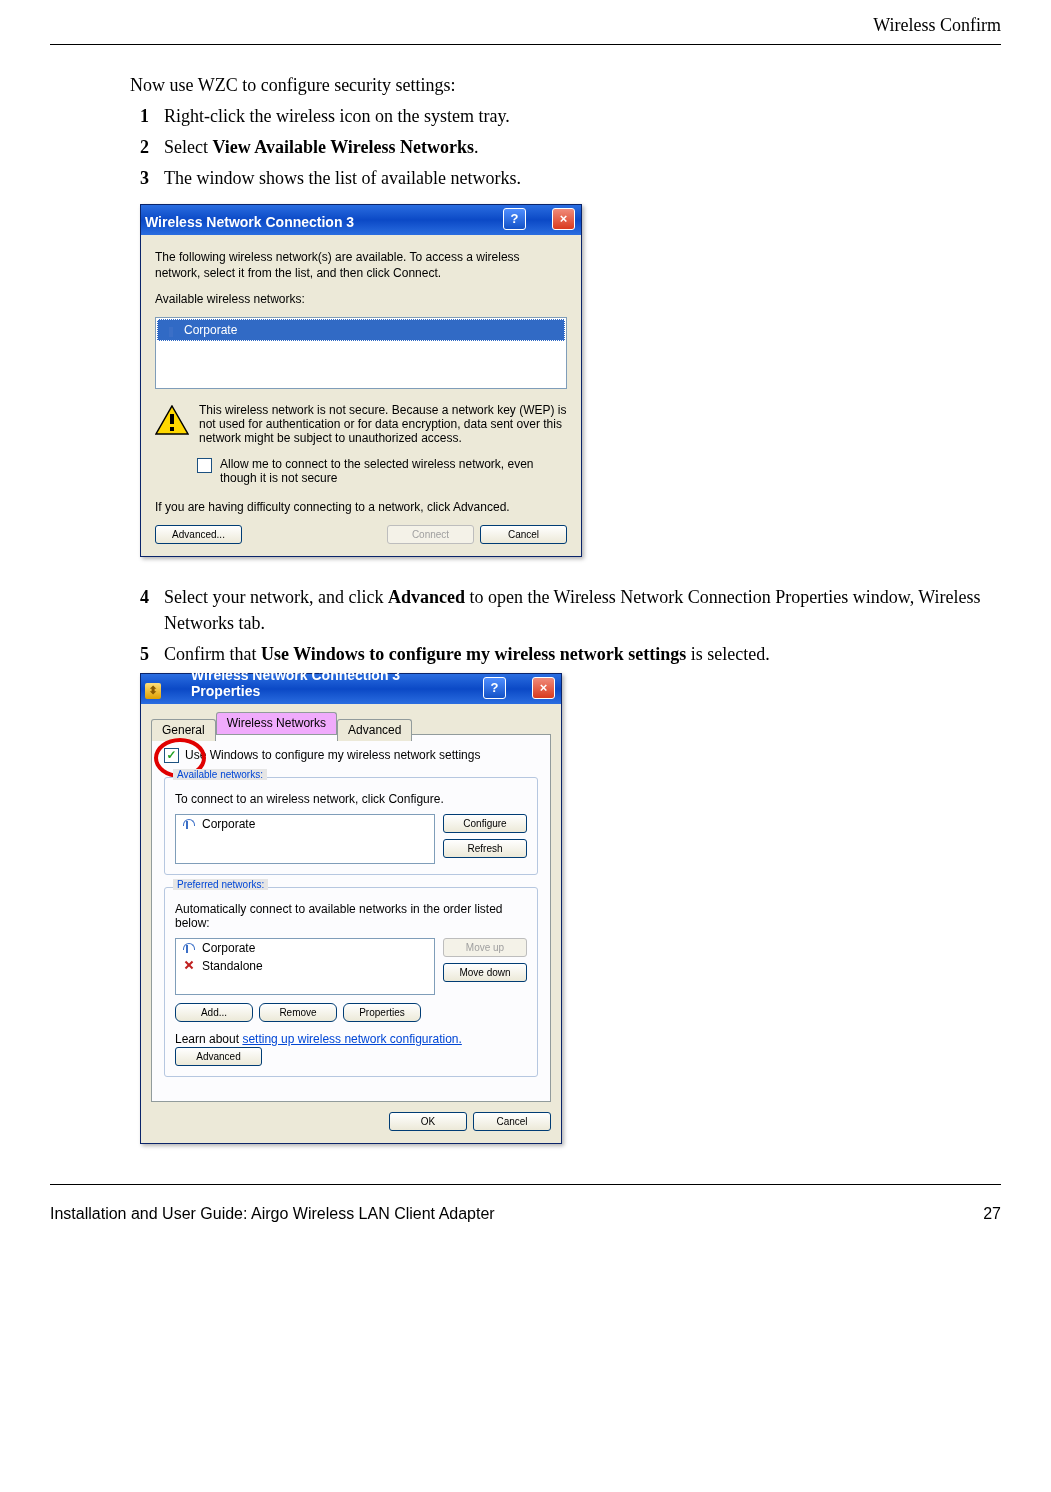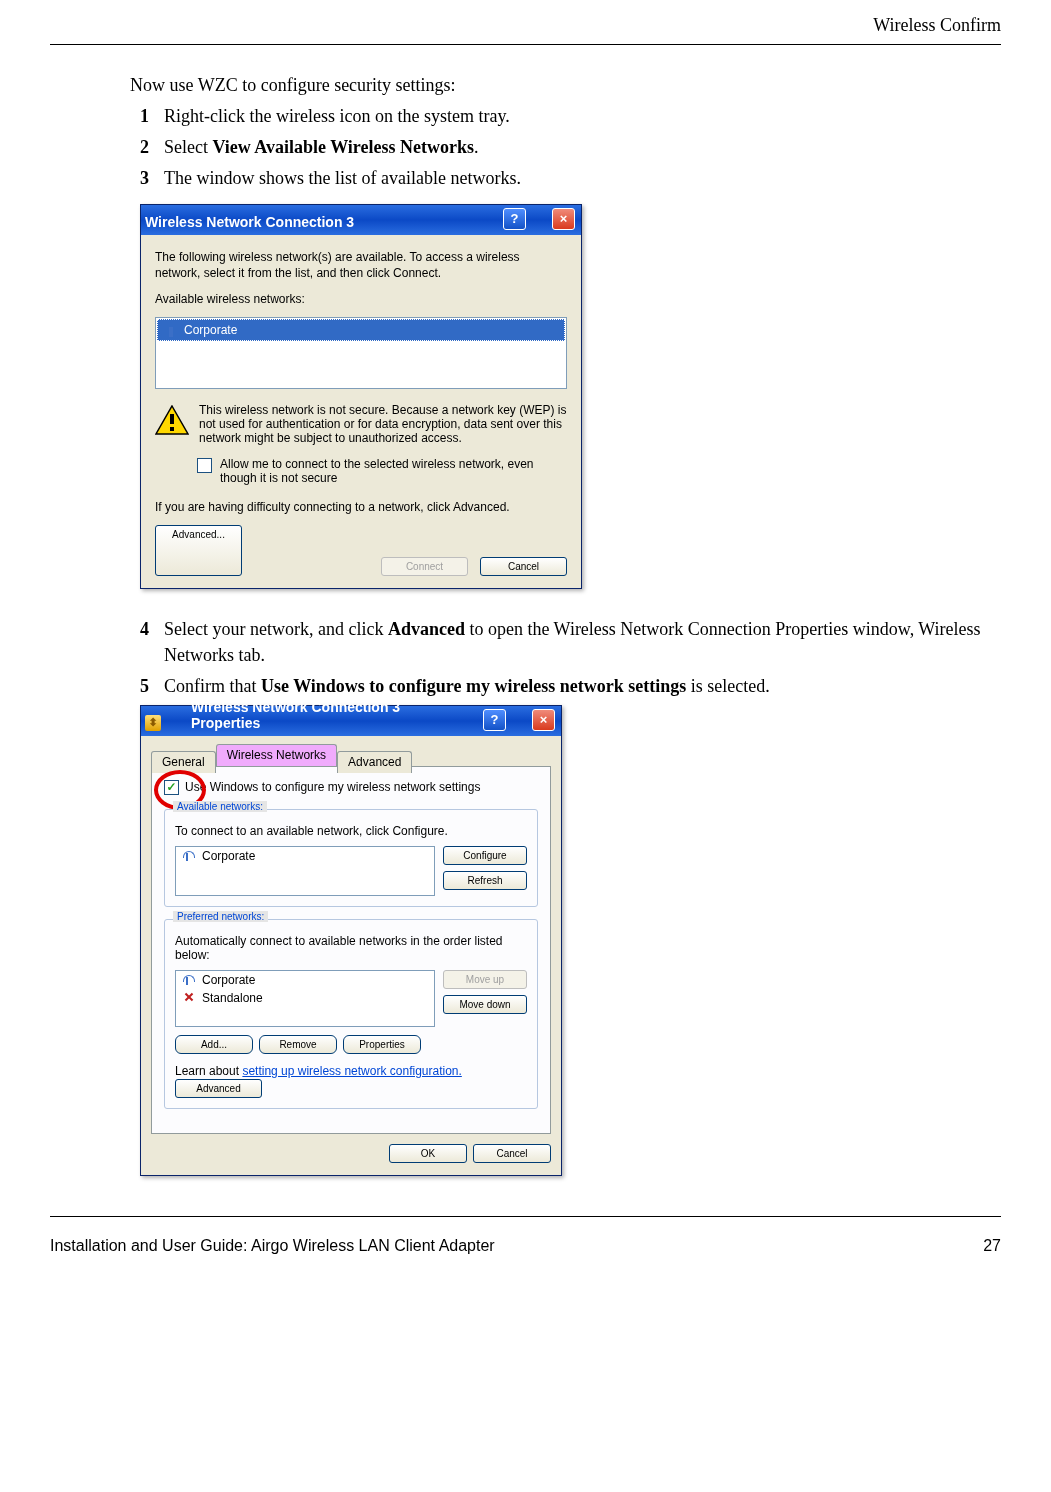--- a/index.html
+++ b/index.html
@@ -152,21 +152,21 @@
     color: #21a121;
     font-size: 12px;
     font-weight: bold;
     line-height: 1;
   }
   .button-row {
     display: flex;
     justify-content: space-between;
     margin-top: 8px;
   }
-  .button-row .right { display: flex; gap: 12px; margin-top: 32px; }
+  .button-row .right { display: flex; gap: 6px; }
   .xp-button {
     border: 1px solid #003c74;
     background: linear-gradient(to bottom, #fff, #ece9d8);
     padding: 3px 0;
     font-family: Tahoma, Arial, sans-serif;
     font-size: 10px;
     border-radius: 3px;
     width: 85px;
     text-align: center;
   }
@@ -422,21 +422,21 @@
       </div>
       <div class="tab-panel">
         <div class="use-win-row">
           <span class="red-circle"></span>
           <span class="xp-checkbox checked"></span>
           <span>Use Windows to configure my wireless network settings</span>
         </div>
 
         <div class="groupbox">
           <span class="groupbox-title">Available networks:</span>
-          <div class="gb-desc">To connect to an available network, click Configure.</div>
+          <div class="gb-desc">To connect to an wireless network, click Configure.</div>
           <div class="avail-row">
             <div class="avail-list">
               <div class="avail-item">
                 <span class="sig-icon"></span>
                 <span>Corporate</span>
               </div>
             </div>
             <div class="btn-col">
               <span class="xp-button">Configure</span>
               <span class="xp-button">Refresh</span>

